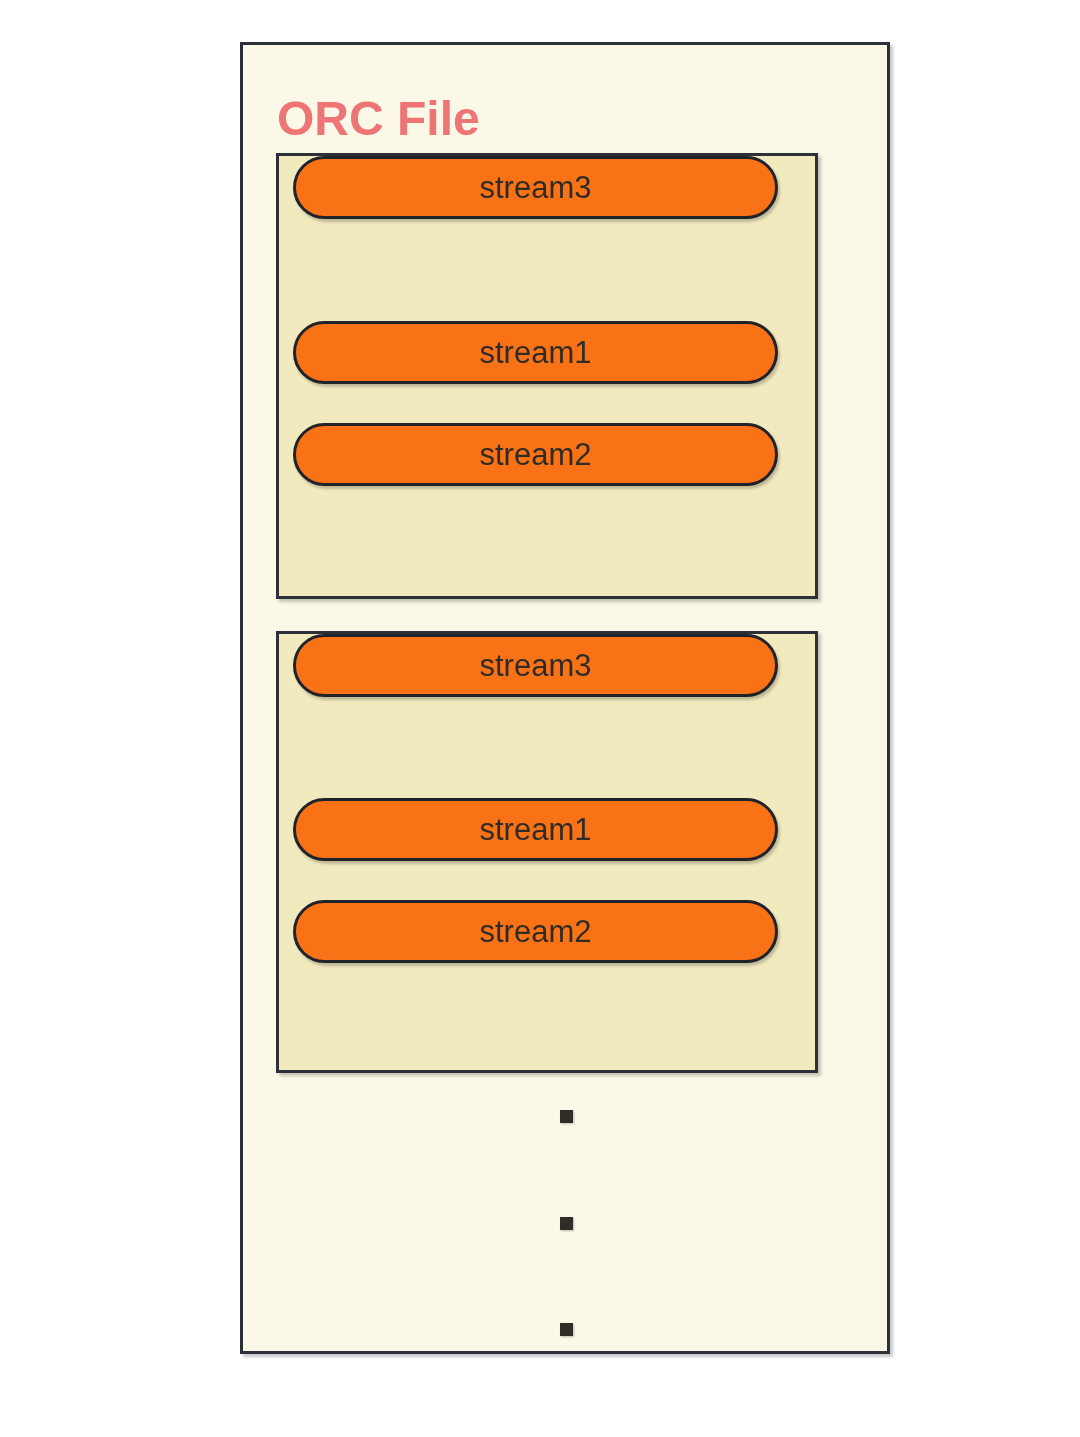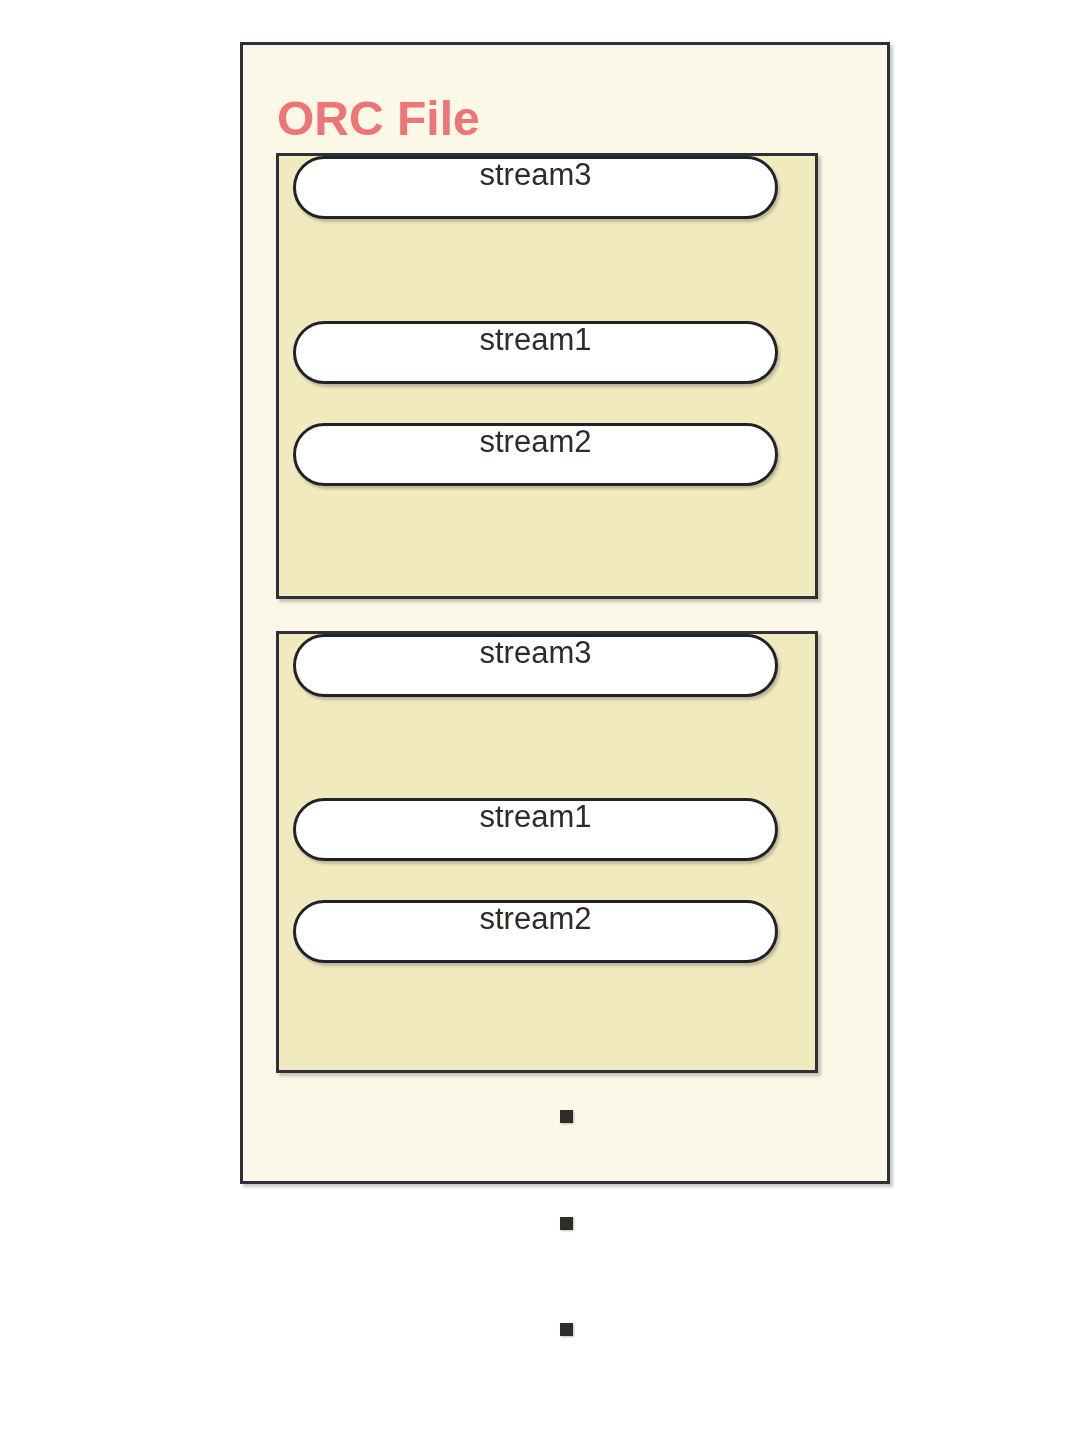--- a/index.html
+++ b/index.html
@@ -14,21 +14,21 @@
     font-family: "Liberation Sans", "DejaVu Sans", sans-serif;
     overflow: hidden;
   }
 
   
   #orc-file-box {
     position: absolute;
     left: 240px;
     top: 42px;
     width: 650px;
-    height: 1142px;
+    height: 1312px;
     box-sizing: border-box;
     background: #fcf8e8;
     border: 3px solid #2b3039;
     box-shadow: 3px 3px 3px rgba(0,0,0,0.22);
   }
 
   #orc-file-title {
     position: absolute;
     left: 34px;
     top: 50px;
@@ -64,24 +64,25 @@
     white-space: nowrap;
   }
 
   
   .stream-pill {
     position: absolute;
     left: 14px;
     width: 485px;
     height: 63px;
     box-sizing: border-box;
-    background: #ffffff;
+    background: #f97316;
     border: 3px solid #20232a;
     border-radius: 32px;
     display: flex;
+    align-items: center;
     justify-content: center;
     box-shadow: 2px 3px 3px rgba(0,0,0,0.22);
   }
   .stream-pill .pill-label {
     font-size: 31px;
     color: #2f2c28;
     line-height: 1;
     white-space: nowrap;
   }
 

